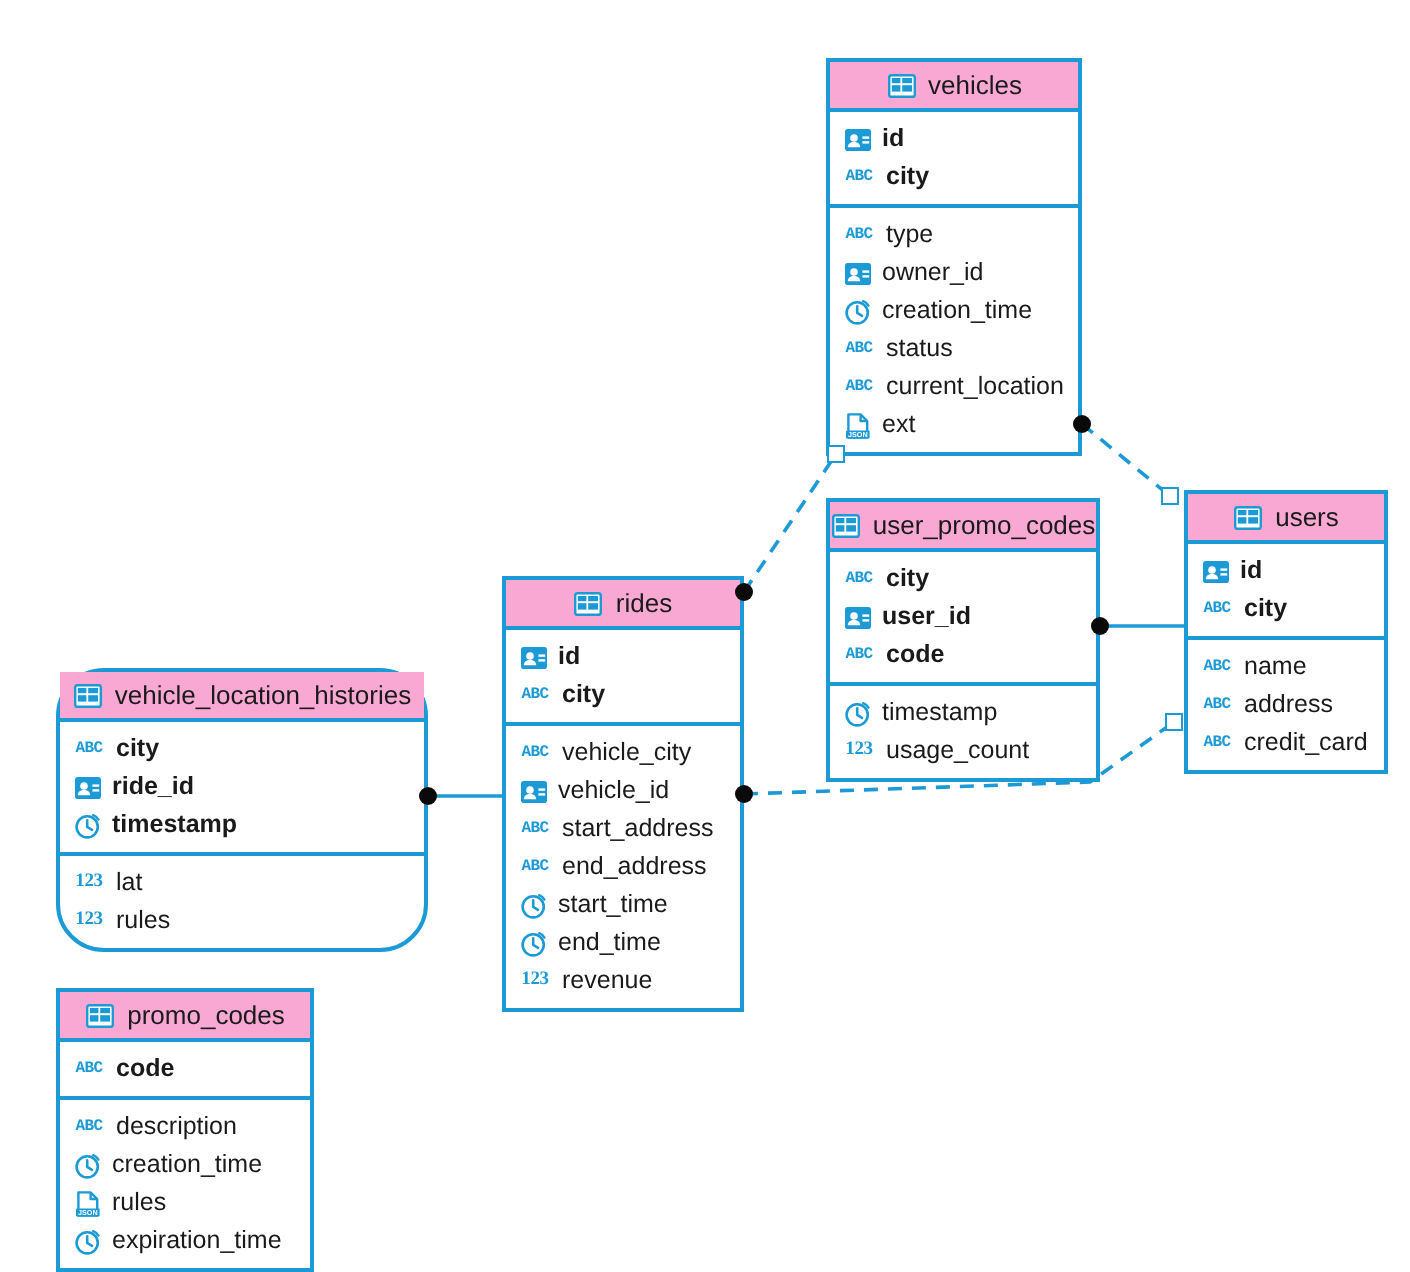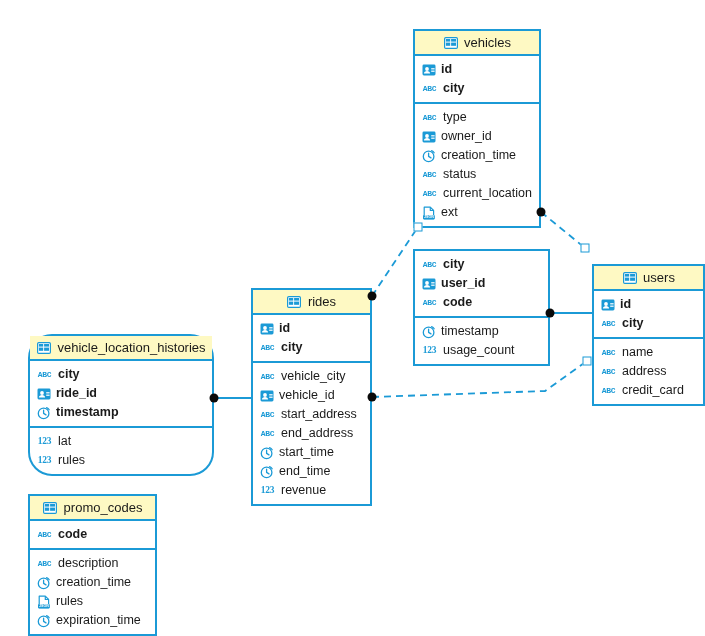--- a/index.html
+++ b/index.html
@@ -37,21 +37,21 @@
     position: absolute;
     box-sizing: border-box;
     border: 2px solid #1b9ad6;
     background: #ffffff;
     z-index: 2;
   }
 
   .entity-header {
     box-sizing: border-box;
     height: 25px;
-    background: #fef9c3;
+    background: #f9a8d4;
     border-bottom: 2px solid #1b9ad6;
     display: flex;
     align-items: center;
     justify-content: center;
     gap: 6px;
     padding: 0 6px;
   }
 
   .entity-title {
     font-size: 13px;
@@ -227,21 +227,21 @@
               <path d="M2.2 1.2 h6.1 l3.3 3.3 v8.3 h-9.4 z" fill="#ffffff" stroke="#1b9ad6" stroke-width="1.2" stroke-linejoin="round"></path>
               <path d="M8.3 1.2 v3.3 h3.3" fill="none" stroke="#1b9ad6" stroke-width="1.2" stroke-linejoin="round"></path>
               <rect x="1.0" y="9.2" width="11.8" height="4.0" rx="0.6" fill="#1b9ad6"></rect>
               <text x="6.9" y="12.4" font-size="3.6" font-family="Liberation Sans, sans-serif" font-weight="bold" fill="#ffffff" text-anchor="middle">JSON</text>
             </svg>
           </span>
           <span class="field-name">ext</span>
         </div>
       </div>
     </div>
-    <div class="entity" style="left: 592px; top: 264px; width: 113px;">
+    <div class="entity" style="left: 592px; top: 245px; width: 102px;">
       <div class="entity-header">
         <span class="ficon">
           <svg width="14" height="12" viewBox="0 0 14 12">
             <rect x="0.6" y="0.6" width="12.8" height="10.8" rx="1.2" fill="#ffffff" stroke="#1b9ad6" stroke-width="1.2"></rect>
             <rect x="1.9" y="2.0" width="4.3" height="2.6" fill="#1b9ad6"></rect>
             <rect x="7.1" y="2.0" width="4.9" height="2.6" fill="#1b9ad6"></rect>
             <rect x="1.9" y="5.6" width="4.3" height="3.2" fill="#1b9ad6"></rect>
             <rect x="7.1" y="5.6" width="4.9" height="3.2" fill="#1b9ad6"></rect>
           </svg>
         </span>
@@ -282,20 +282,32 @@
         </div>
         <div class="field">
           <span class="ficon" style="width: 17px;">
             <span class="abc-icon">ABC</span>
           </span>
           <span class="field-name">credit_card</span>
         </div>
       </div>
     </div>
     <div class="entity" style="left: 413px; top: 249px; width: 137px;">
+      <div class="entity-header">
+        <span class="ficon">
+          <svg width="14" height="12" viewBox="0 0 14 12">
+            <rect x="0.6" y="0.6" width="12.8" height="10.8" rx="1.2" fill="#ffffff" stroke="#1b9ad6" stroke-width="1.2"></rect>
+            <rect x="1.9" y="2.0" width="4.3" height="2.6" fill="#1b9ad6"></rect>
+            <rect x="7.1" y="2.0" width="4.9" height="2.6" fill="#1b9ad6"></rect>
+            <rect x="1.9" y="5.6" width="4.3" height="3.2" fill="#1b9ad6"></rect>
+            <rect x="7.1" y="5.6" width="4.9" height="3.2" fill="#1b9ad6"></rect>
+          </svg>
+        </span>
+        <span class="entity-title">user_promo_codes</span>
+      </div>
       <div class="field-group">
         <div class="field pk">
           <span class="ficon" style="width: 17px;">
             <span class="abc-icon">ABC</span>
           </span>
           <span class="field-name">city</span>
         </div>
         <div class="field pk">
           <span class="ficon">
             <svg width="14" height="14" viewBox="0 0 14 14">

